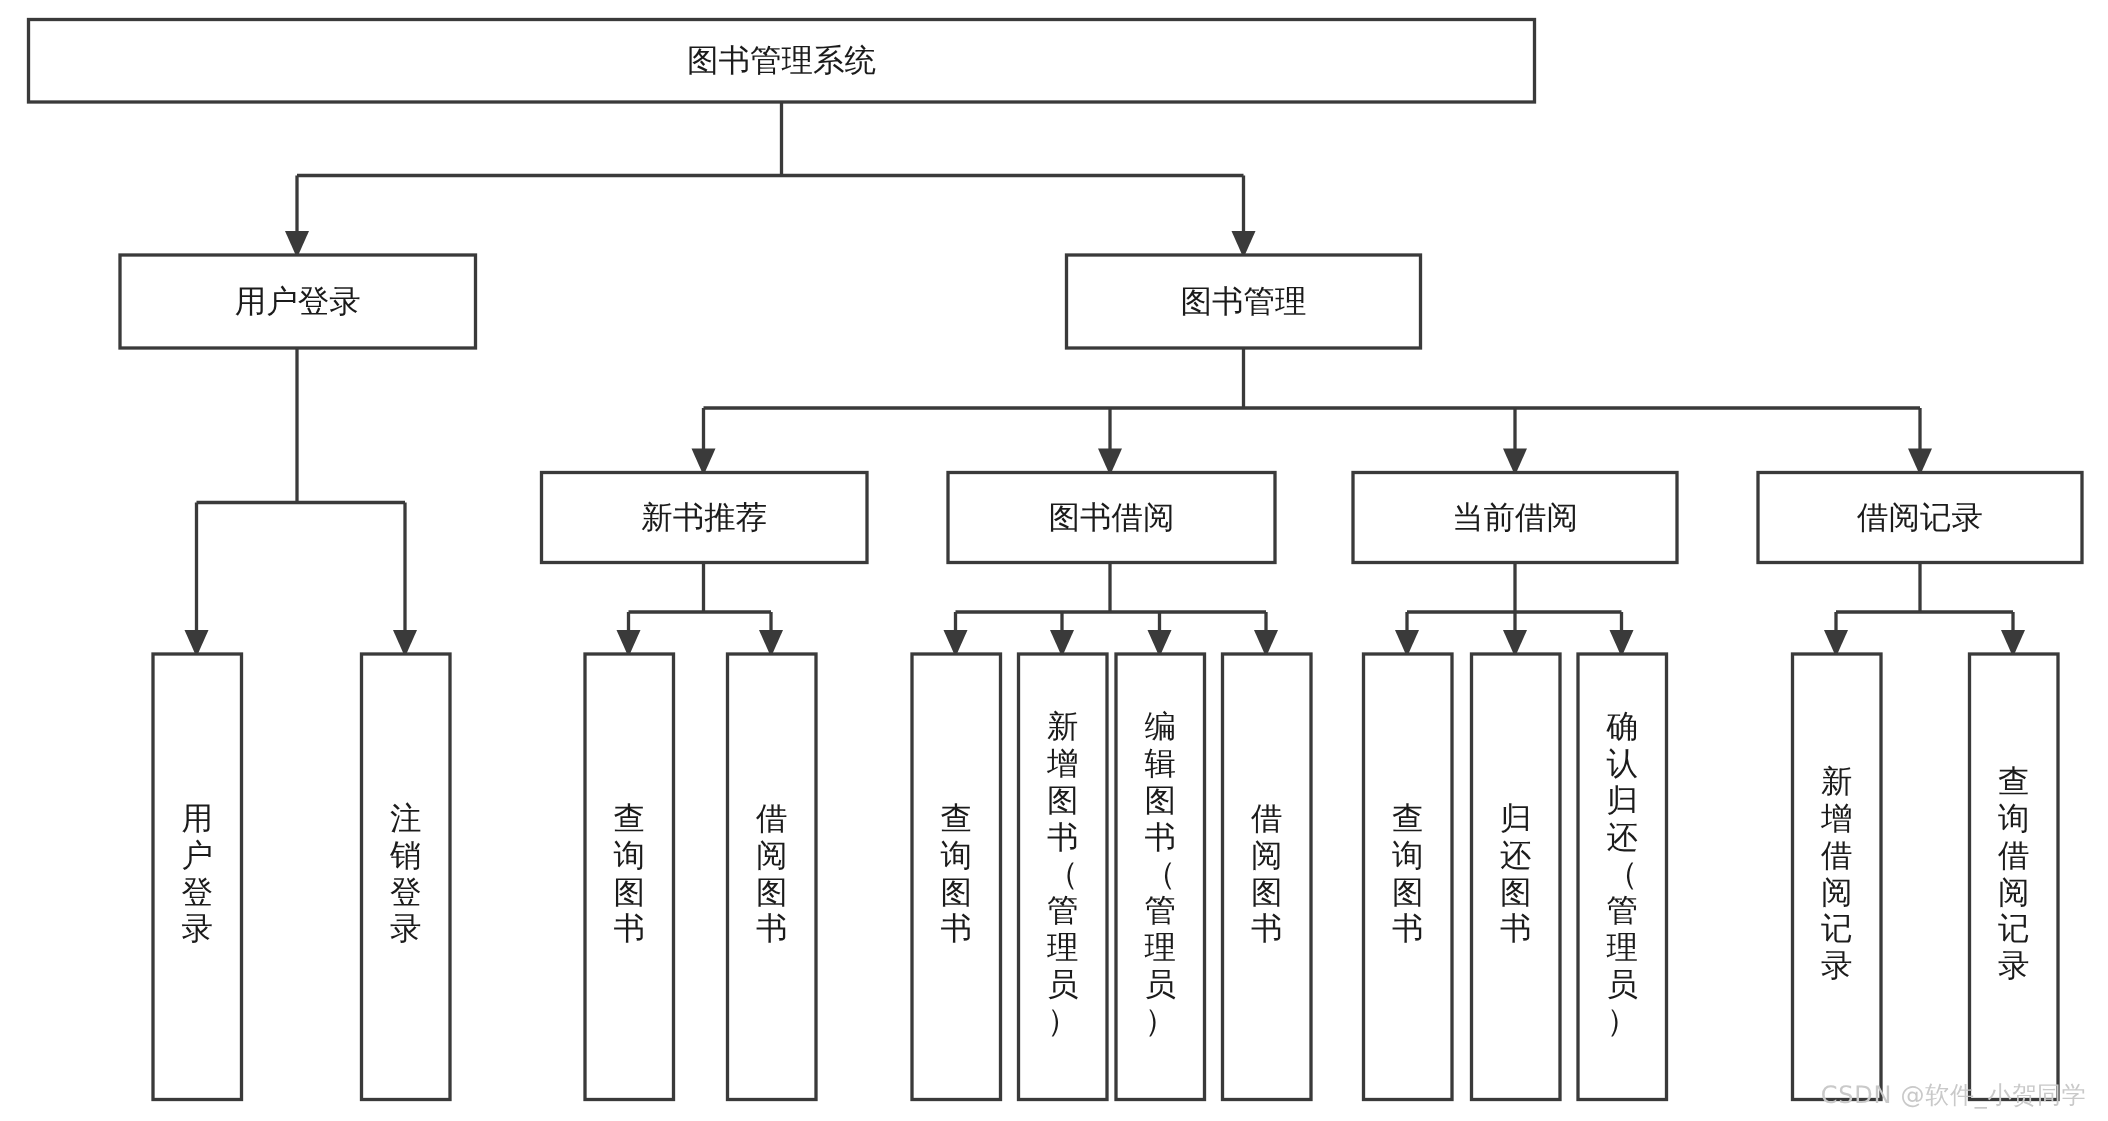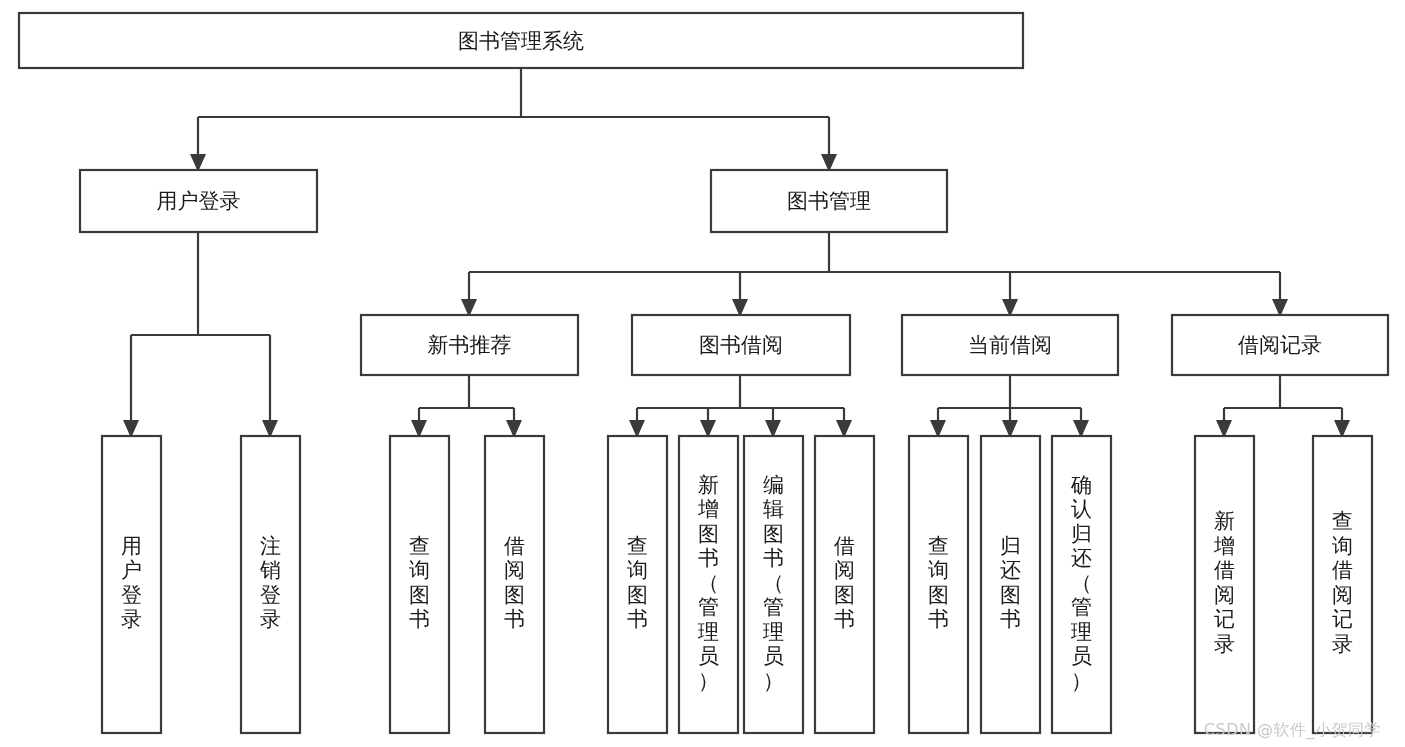--- a/index.html
+++ b/index.html
@@ -50,21 +50,21 @@
     dominant-baseline: middle;
   }
   .node-label-v {
     font-family: "DejaVu Sans", "Liberation Sans", sans-serif;
     font-size: 21px;
     fill: #1b1b1b;
     text-anchor: middle;
   }
   .watermark {
     position: absolute;
-    right: 24px;
+    right: 14px;
     bottom: 6px;
     font-family: "DejaVu Sans", "Liberation Sans", sans-serif;
     font-size: 16px;
     color: #c9c9c9;
     letter-spacing: 0.5px;
     white-space: nowrap;
     user-select: none;
   }
 </style>
 </head>

